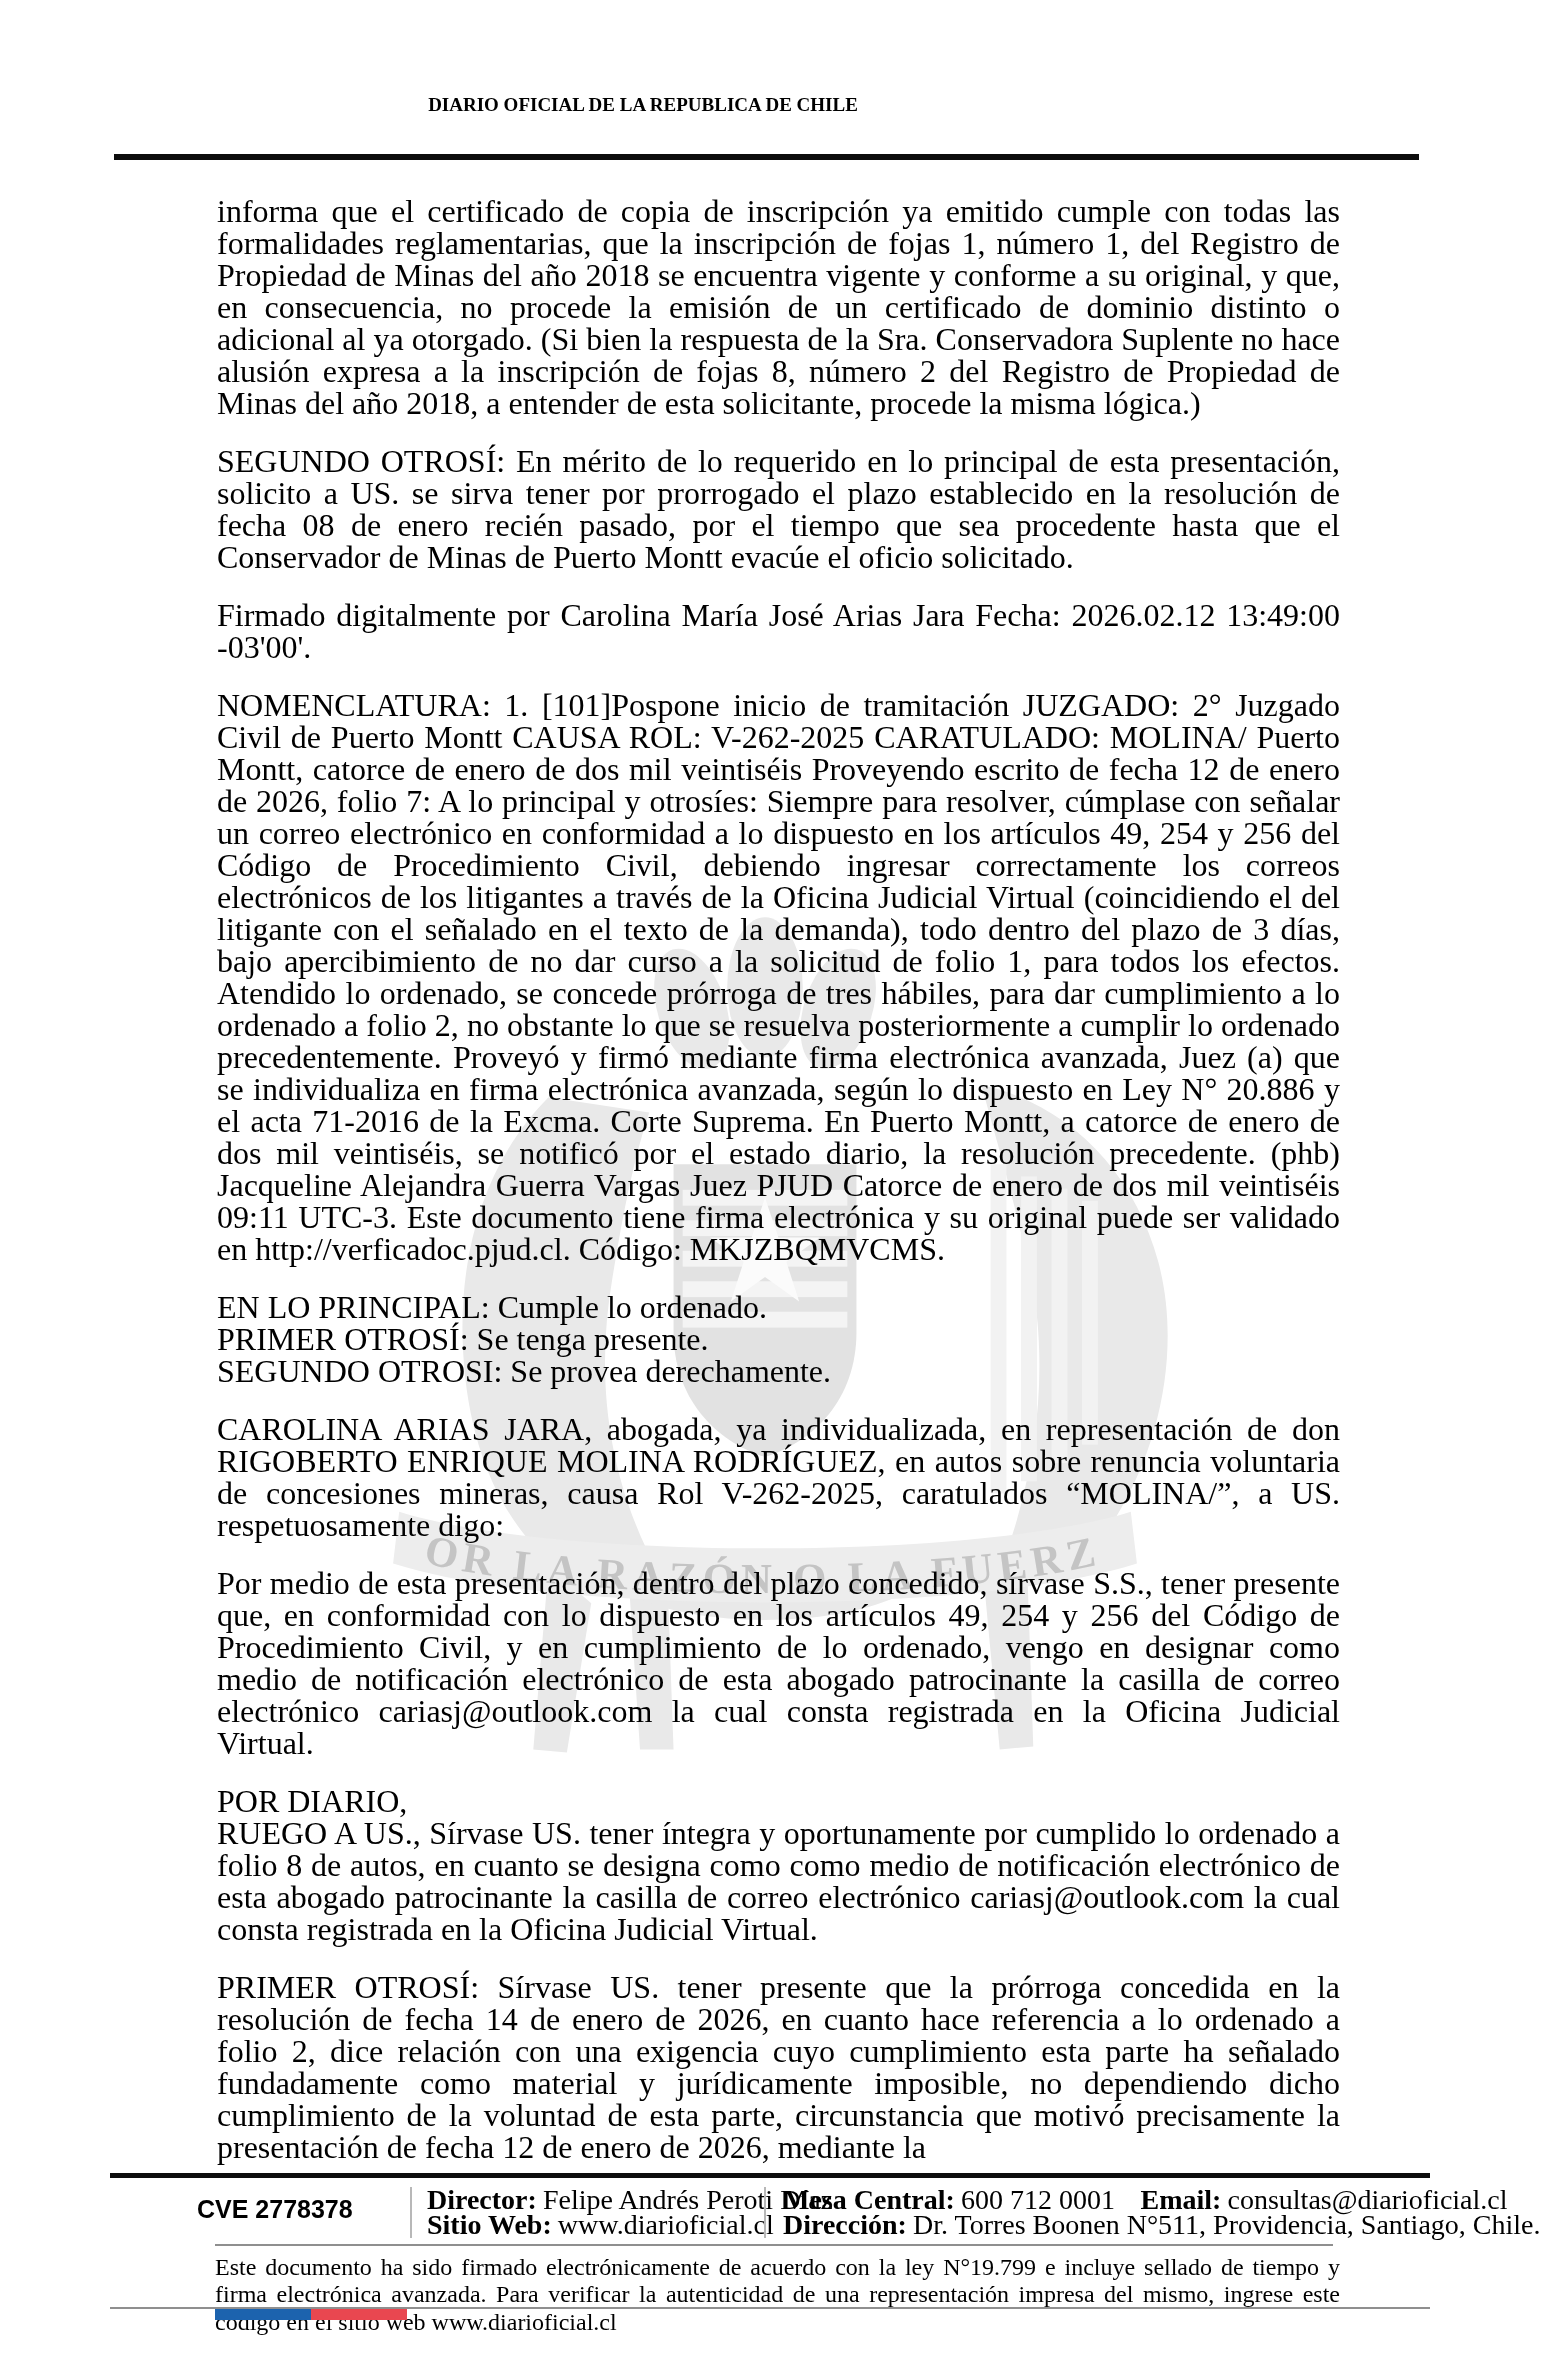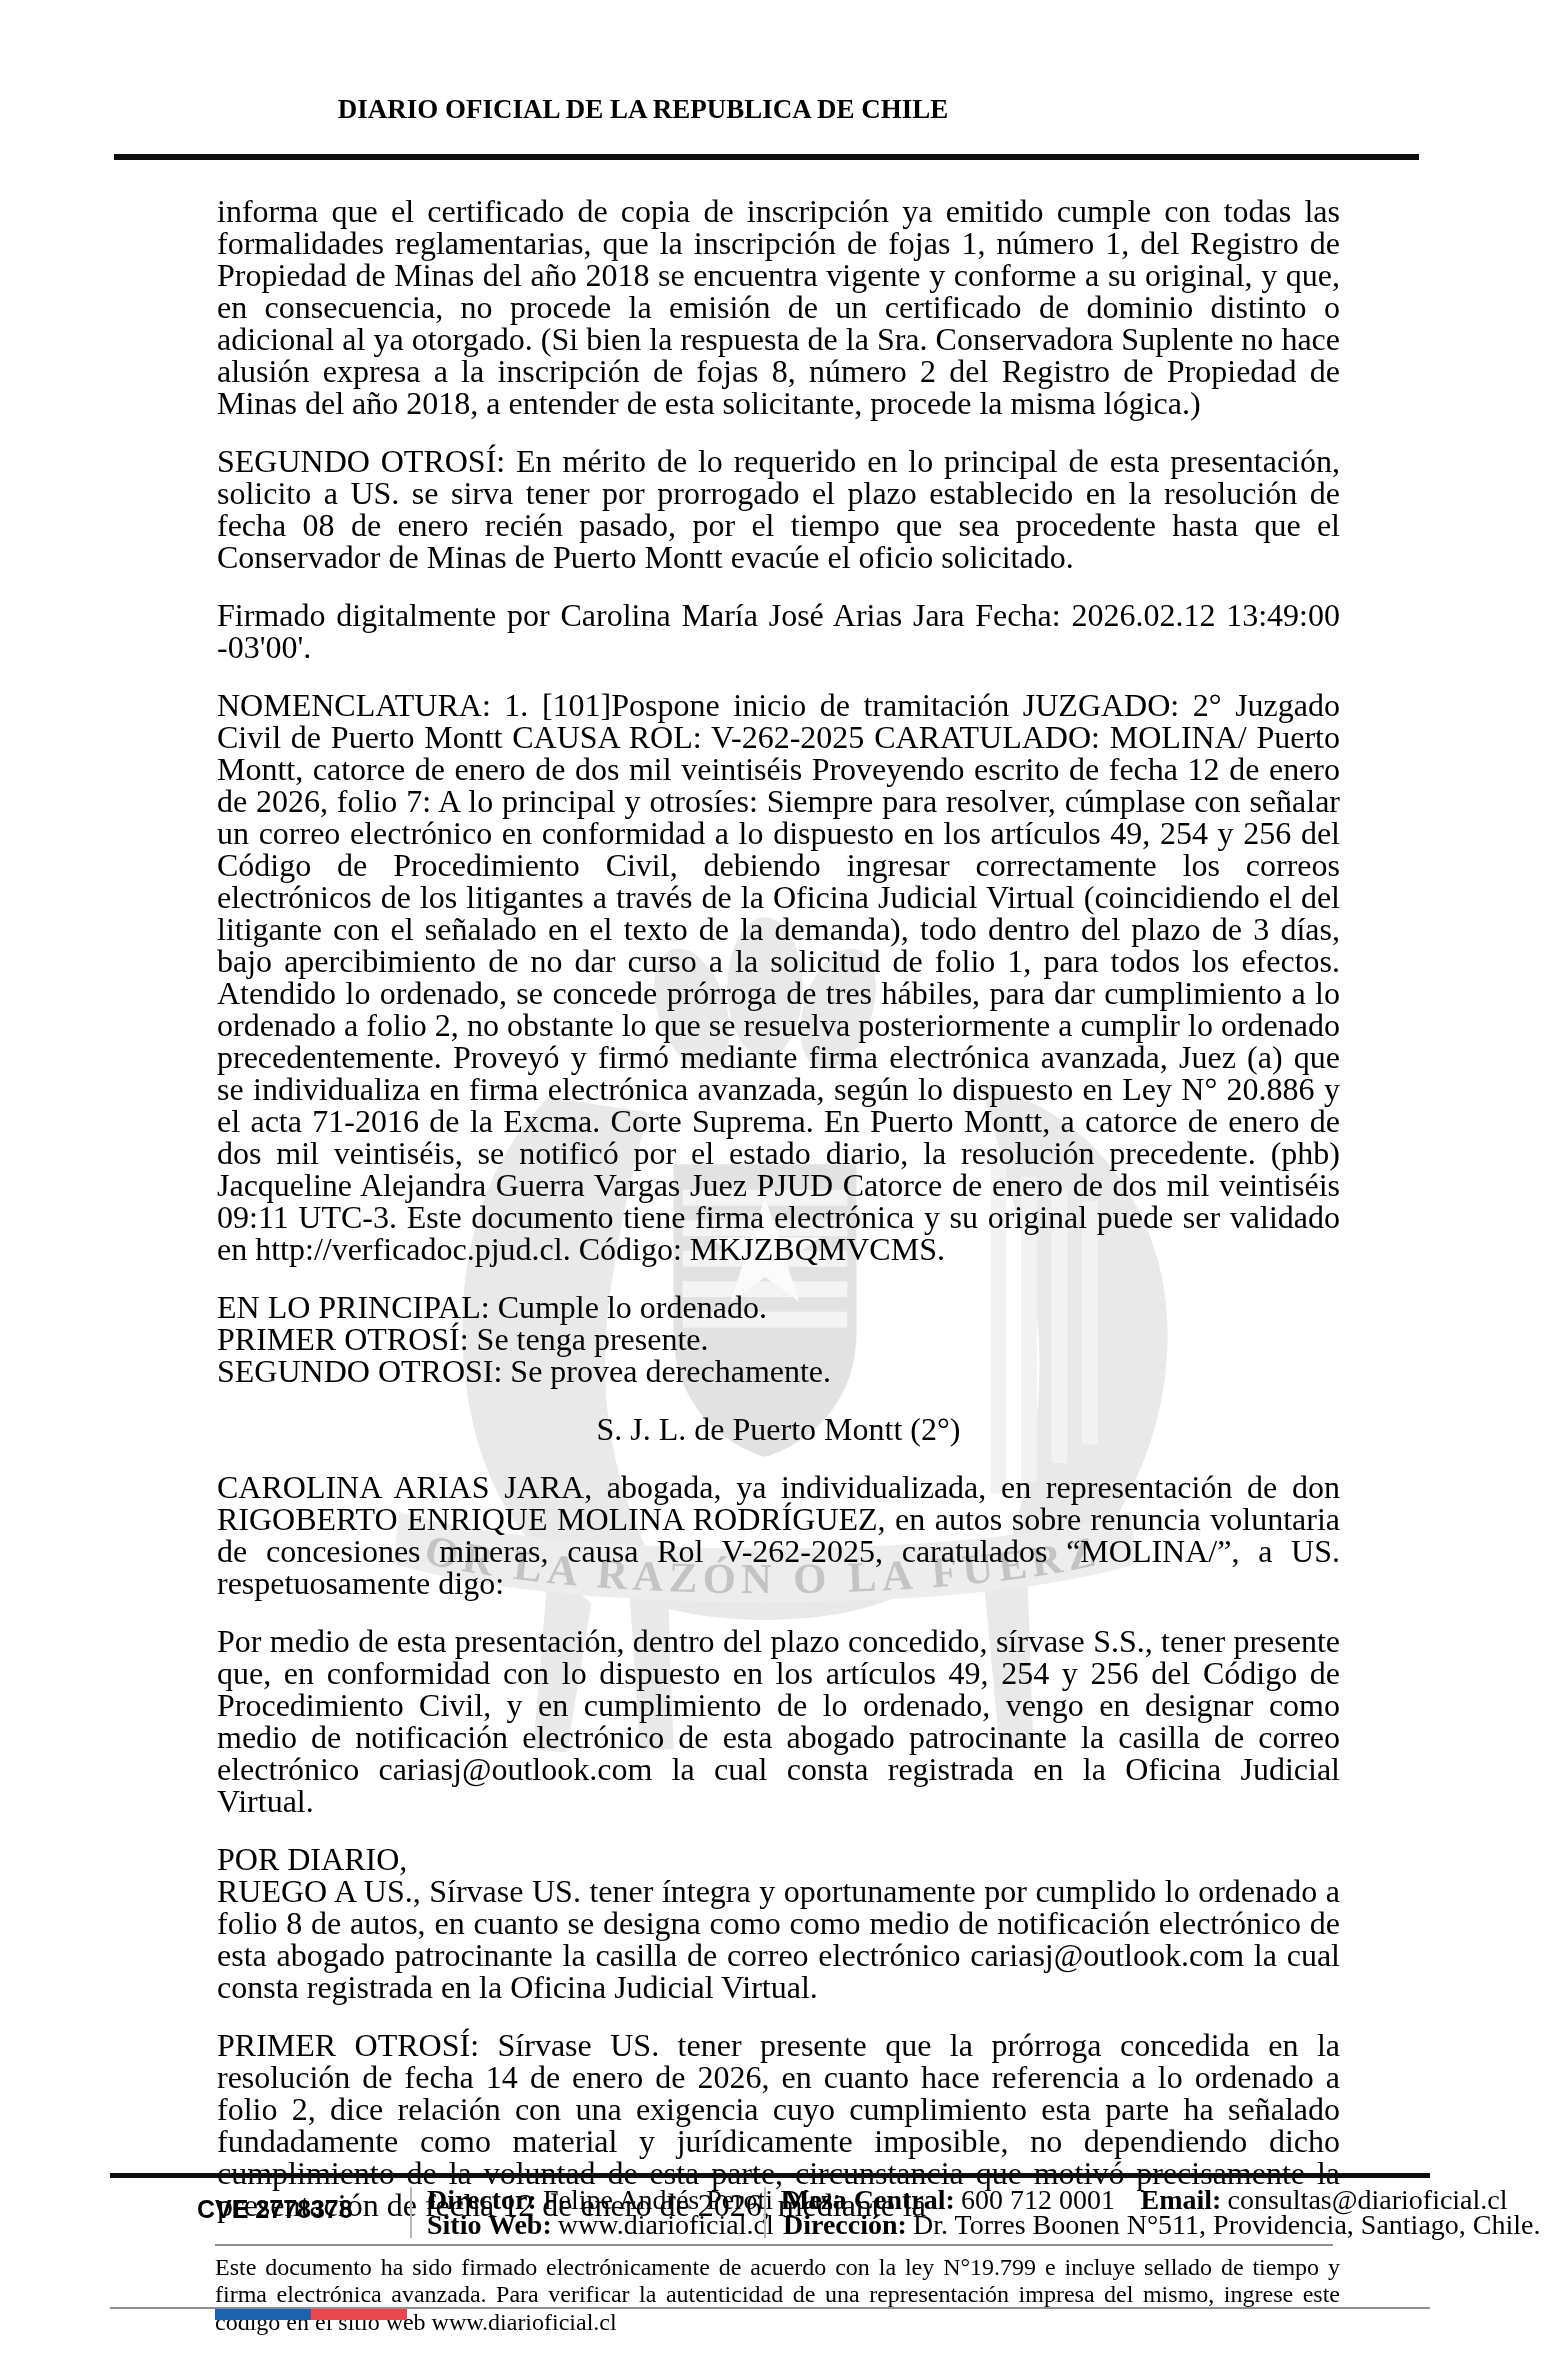--- a/index.html
+++ b/index.html
@@ -9,21 +9,21 @@
     height: 2377px;
     background: #ffffff;
     font-family: "Liberation Serif", serif;
     color: #000;
     overflow: hidden;
   }
 
   
   .header-title {
     position: absolute; top: 94px; left: 0; width: 1286px;
-    text-align: center; font-weight: bold; font-size: 27px;
+    text-align: center; font-weight: bold; font-size: 19px;
   }
   .header-row {
     position: absolute; top: 119px; left: 114px; width: 1305px;
     display: flex; justify-content: space-between;
     font-weight: bold; font-size: 23px;
   }
   .header-row .center { text-align: center; }
   .header-rule {
     position: absolute; top: 154px; left: 114px; width: 1305px; height: 5.5px;
     background: #0d0d0d;
@@ -116,21 +116,20 @@
     <p>informa que el certificado de copia de inscripción ya emitido cumple con todas las formalidades reglamentarias, que la inscripción de fojas 1, número 1, del Registro de Propiedad de Minas del año 2018 se encuentra vigente y conforme a su original, y que, en consecuencia, no procede la emisión de un certificado de dominio distinto o adicional al ya otorgado. (Si bien la respuesta de la Sra. Conservadora Suplente no hace alusión expresa a la inscripción de fojas 8, número 2 del Registro de Propiedad de Minas del año 2018, a entender de esta solicitante, procede la misma lógica.)</p>
     <p>SEGUNDO OTROSÍ: En mérito de lo requerido en lo principal de esta presentación, solicito a US. se sirva tener por prorrogado el plazo establecido en la resolución de fecha 08 de enero recién pasado, por el tiempo que sea procedente hasta que el Conservador de Minas de Puerto Montt evacúe el oficio solicitado.</p>
     <p>Firmado digitalmente por Carolina María José Arias Jara Fecha: 2026.02.12 13:49:00 -03'00'.</p>
     <p>NOMENCLATURA: 1. [101]Pospone inicio de tramitación JUZGADO: 2° Juzgado Civil de Puerto Montt CAUSA ROL: V-262-2025 CARATULADO: MOLINA/ Puerto Montt, catorce de enero de dos mil veintiséis Proveyendo escrito de fecha 12 de enero de 2026, folio 7: A lo principal y otrosíes: Siempre para resolver, cúmplase con señalar un correo electrónico en conformidad a lo dispuesto en los artículos 49, 254 y 256 del Código de Procedimiento Civil, debiendo ingresar correctamente los correos electrónicos de los litigantes a través de la Oficina Judicial Virtual (coincidiendo el del litigante con el señalado en el texto de la demanda), todo dentro del plazo de 3 días, bajo apercibimiento de no dar curso a la solicitud de folio 1, para todos los efectos. Atendido lo ordenado, se concede prórroga de tres hábiles, para dar cumplimiento a lo ordenado a folio 2, no obstante lo que se resuelva posteriormente a cumplir lo ordenado precedentemente. Proveyó y firmó mediante firma electrónica avanzada, Juez (a) que se individualiza en firma electrónica avanzada, según lo dispuesto en Ley N° 20.886 y el acta 71-2016 de la Excma. Corte Suprema. En Puerto Montt, a catorce de enero de dos mil veintiséis, se notificó por el estado diario, la resolución precedente. (phb) Jacqueline Alejandra Guerra Vargas Juez PJUD Catorce de enero de dos mil veintiséis 09:11 UTC-3. Este documento tiene firma electrónica y su original puede ser validado en http://verficadoc.pjud.cl. Código: MKJZBQMVCMS.</p>
     <p class="sumario">
       </p>
       <div>EN LO PRINCIPAL: Cumple lo ordenado.</div>
       <div>PRIMER OTROSÍ: Se tenga presente.</div>
       <div>SEGUNDO OTROSI: Se provea derechamente.</div>
     <p></p>
-    <p class="court">S. J. L. de Puerto Montt (2°)</p>
     <p>CAROLINA ARIAS JARA, abogada, ya individualizada, en representación de don RIGOBERTO ENRIQUE MOLINA RODRÍGUEZ, en autos sobre renuncia voluntaria de concesiones mineras, causa Rol V-262-2025, caratulados “MOLINA/”, a US. respetuosamente digo:</p>
     <p>Por medio de esta presentación, dentro del plazo concedido, sírvase S.S., tener presente que, en conformidad con lo dispuesto en los artículos 49, 254 y 256 del Código de Procedimiento Civil, y en cumplimiento de lo ordenado, vengo en designar como medio de notificación electrónico de esta abogado patrocinante la casilla de correo electrónico cariasj@outlook.com la cual consta registrada en la Oficina Judicial Virtual.</p>
     <p>
       </p>
       <div class="por-tanto-line">POR DIARIO,</div>
       <div>RUEGO A US., Sírvase US. tener íntegra y oportunamente por cumplido lo ordenado a folio 8 de autos, en cuanto se designa como como medio de notificación electrónico de esta abogado patrocinante la casilla de correo electrónico cariasj@outlook.com la cual consta registrada en la Oficina Judicial Virtual.</div>
     <p></p>
     <p>PRIMER OTROSÍ: Sírvase US. tener presente que la prórroga concedida en la resolución de fecha 14 de enero de 2026, en cuanto hace referencia a lo ordenado a folio 2, dice relación con una exigencia cuyo cumplimiento esta parte ha señalado fundadamente como material y jurídicamente imposible, no dependiendo dicho cumplimiento de la voluntad de esta parte, circunstancia que motivó precisamente la presentación de fecha 12 de enero de 2026, mediante la</p>
   </div>
 

